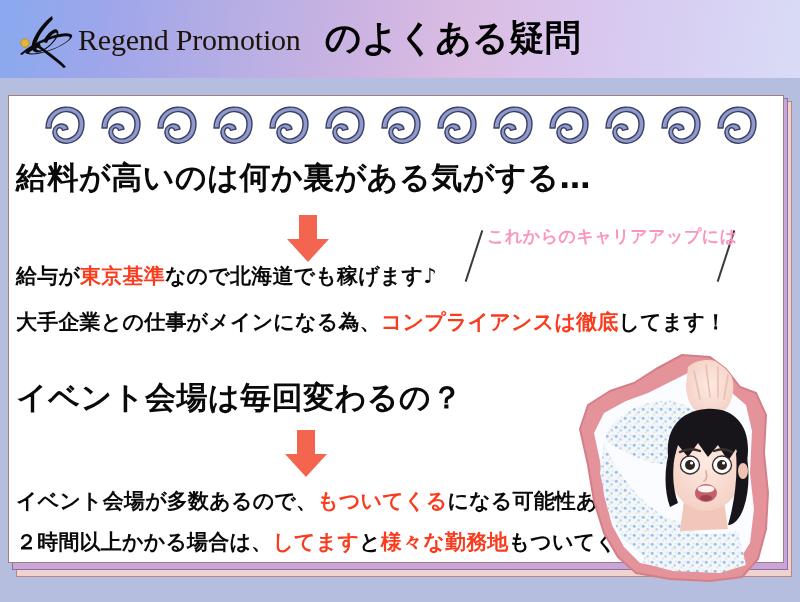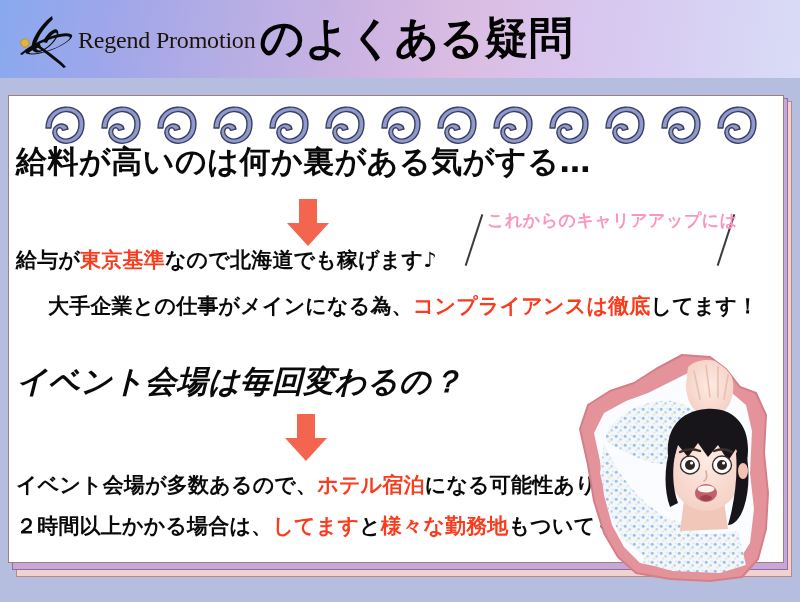--- a/index.html
+++ b/index.html
@@ -49,35 +49,35 @@
   .logo-mark {
     width: 62px; height: 58px;
     position: relative;
     flex: 0 0 auto;
     margin-right: 2px;
   }
   .logo-mark svg { display: block; }
 
   .brand-name {
     font-family: "Liberation Serif", "DejaVu Serif", serif;
-    font-size: 24px;
+    font-size: 30px;
     color: #1d1208;
     letter-spacing: -0.2px;
     white-space: nowrap;
     margin-top: 2px;
   }
 
   .header-title {
     font-family: "DejaVu Sans", sans-serif;
     font-weight: 700;
-    font-size: 44px;
+    font-size: 36px;
     color: #000000;
     letter-spacing: 0px;
     white-space: nowrap;
-    margin-left: 4px;
+    margin-left: 24px;
     margin-top: -2px;
   }
 
   
   
   .page-layer {
     position: absolute;
     border: 1px solid #8d6f84;
   }
   .page-pink {
@@ -111,48 +111,48 @@
   .ring {
     position: relative;
     width: 54px; height: 62px;
     flex: 0 0 auto;
   }
   .ring svg { display: block; }
 
   
   .content {
     position: absolute;
-    left: 8px; top: 79px;
+    left: 8px; top: 95px;
     width: 776px; height: 468px;
     overflow: hidden;
   }
 
   .q-heading {
     position: absolute;
     font-family: "DejaVu Sans", sans-serif;
     font-weight: 700;
     font-size: 31px;
     color: #0a0a0a;
     white-space: nowrap;
     letter-spacing: 0.5px;
   }
   .q1 { left: 8px; top: 62px; }
-  .q2 { left: 8px; top: 282px; font-style: italic; }
+  .q2 { left: 8px; top: 282px; }
 
   .answer-line {
     position: absolute;
     font-family: "DejaVu Sans", sans-serif;
     font-weight: 700;
     font-size: 21px;
     color: #0a0a0a;
     white-space: nowrap;
     letter-spacing: 0.2px;
   }
   .a1-1 { left: 8px; top: 167px; }
-  .a1-2 { left: 8px; top: 213px; margin-left: 32px; }
+  .a1-2 { left: 8px; top: 213px; }
   .a2-1 { left: 8px; top: 392px; }
   .a2-2 { left: 8px; top: 433px; }
 
   .hl { color: #fa3c1e; }
 
   
   .arrow {
     position: absolute;
     width: 44px; height: 48px;
   }
@@ -247,21 +247,21 @@
 
     <div class="q-heading q2">イベント会場は毎回変わるの？</div>
 
     <div class="arrow arrow-2">
       <svg width="44" height="48" viewBox="0 0 44 48" xmlns="http://www.w3.org/2000/svg">
         <polygon points="13,0 31,0 31,24 43,24 22,47 1,24 13,24" fill="#f4654f"></polygon>
       </svg>
     </div>
 
     <div class="answer-line a2-1">
-      <span>イベント会場が多数あるので、</span><span class="hl">ホテル宿泊</span><span>になる可能性あり</span>
+      <span>イベント会場が多数あるので、</span><span class="hl">もついてくる</span><span>になる可能性あり</span>
     </div>
 
     <div class="answer-line a2-2">
       <span>２時間以上かかる場合は、</span><span class="hl">してます</span><span>と</span><span class="hl">様々な勤務地</span><span>もついてくる◎</span>
     </div>
 
   </div>
 
   <div class="spiral">
     <div class="ring">

